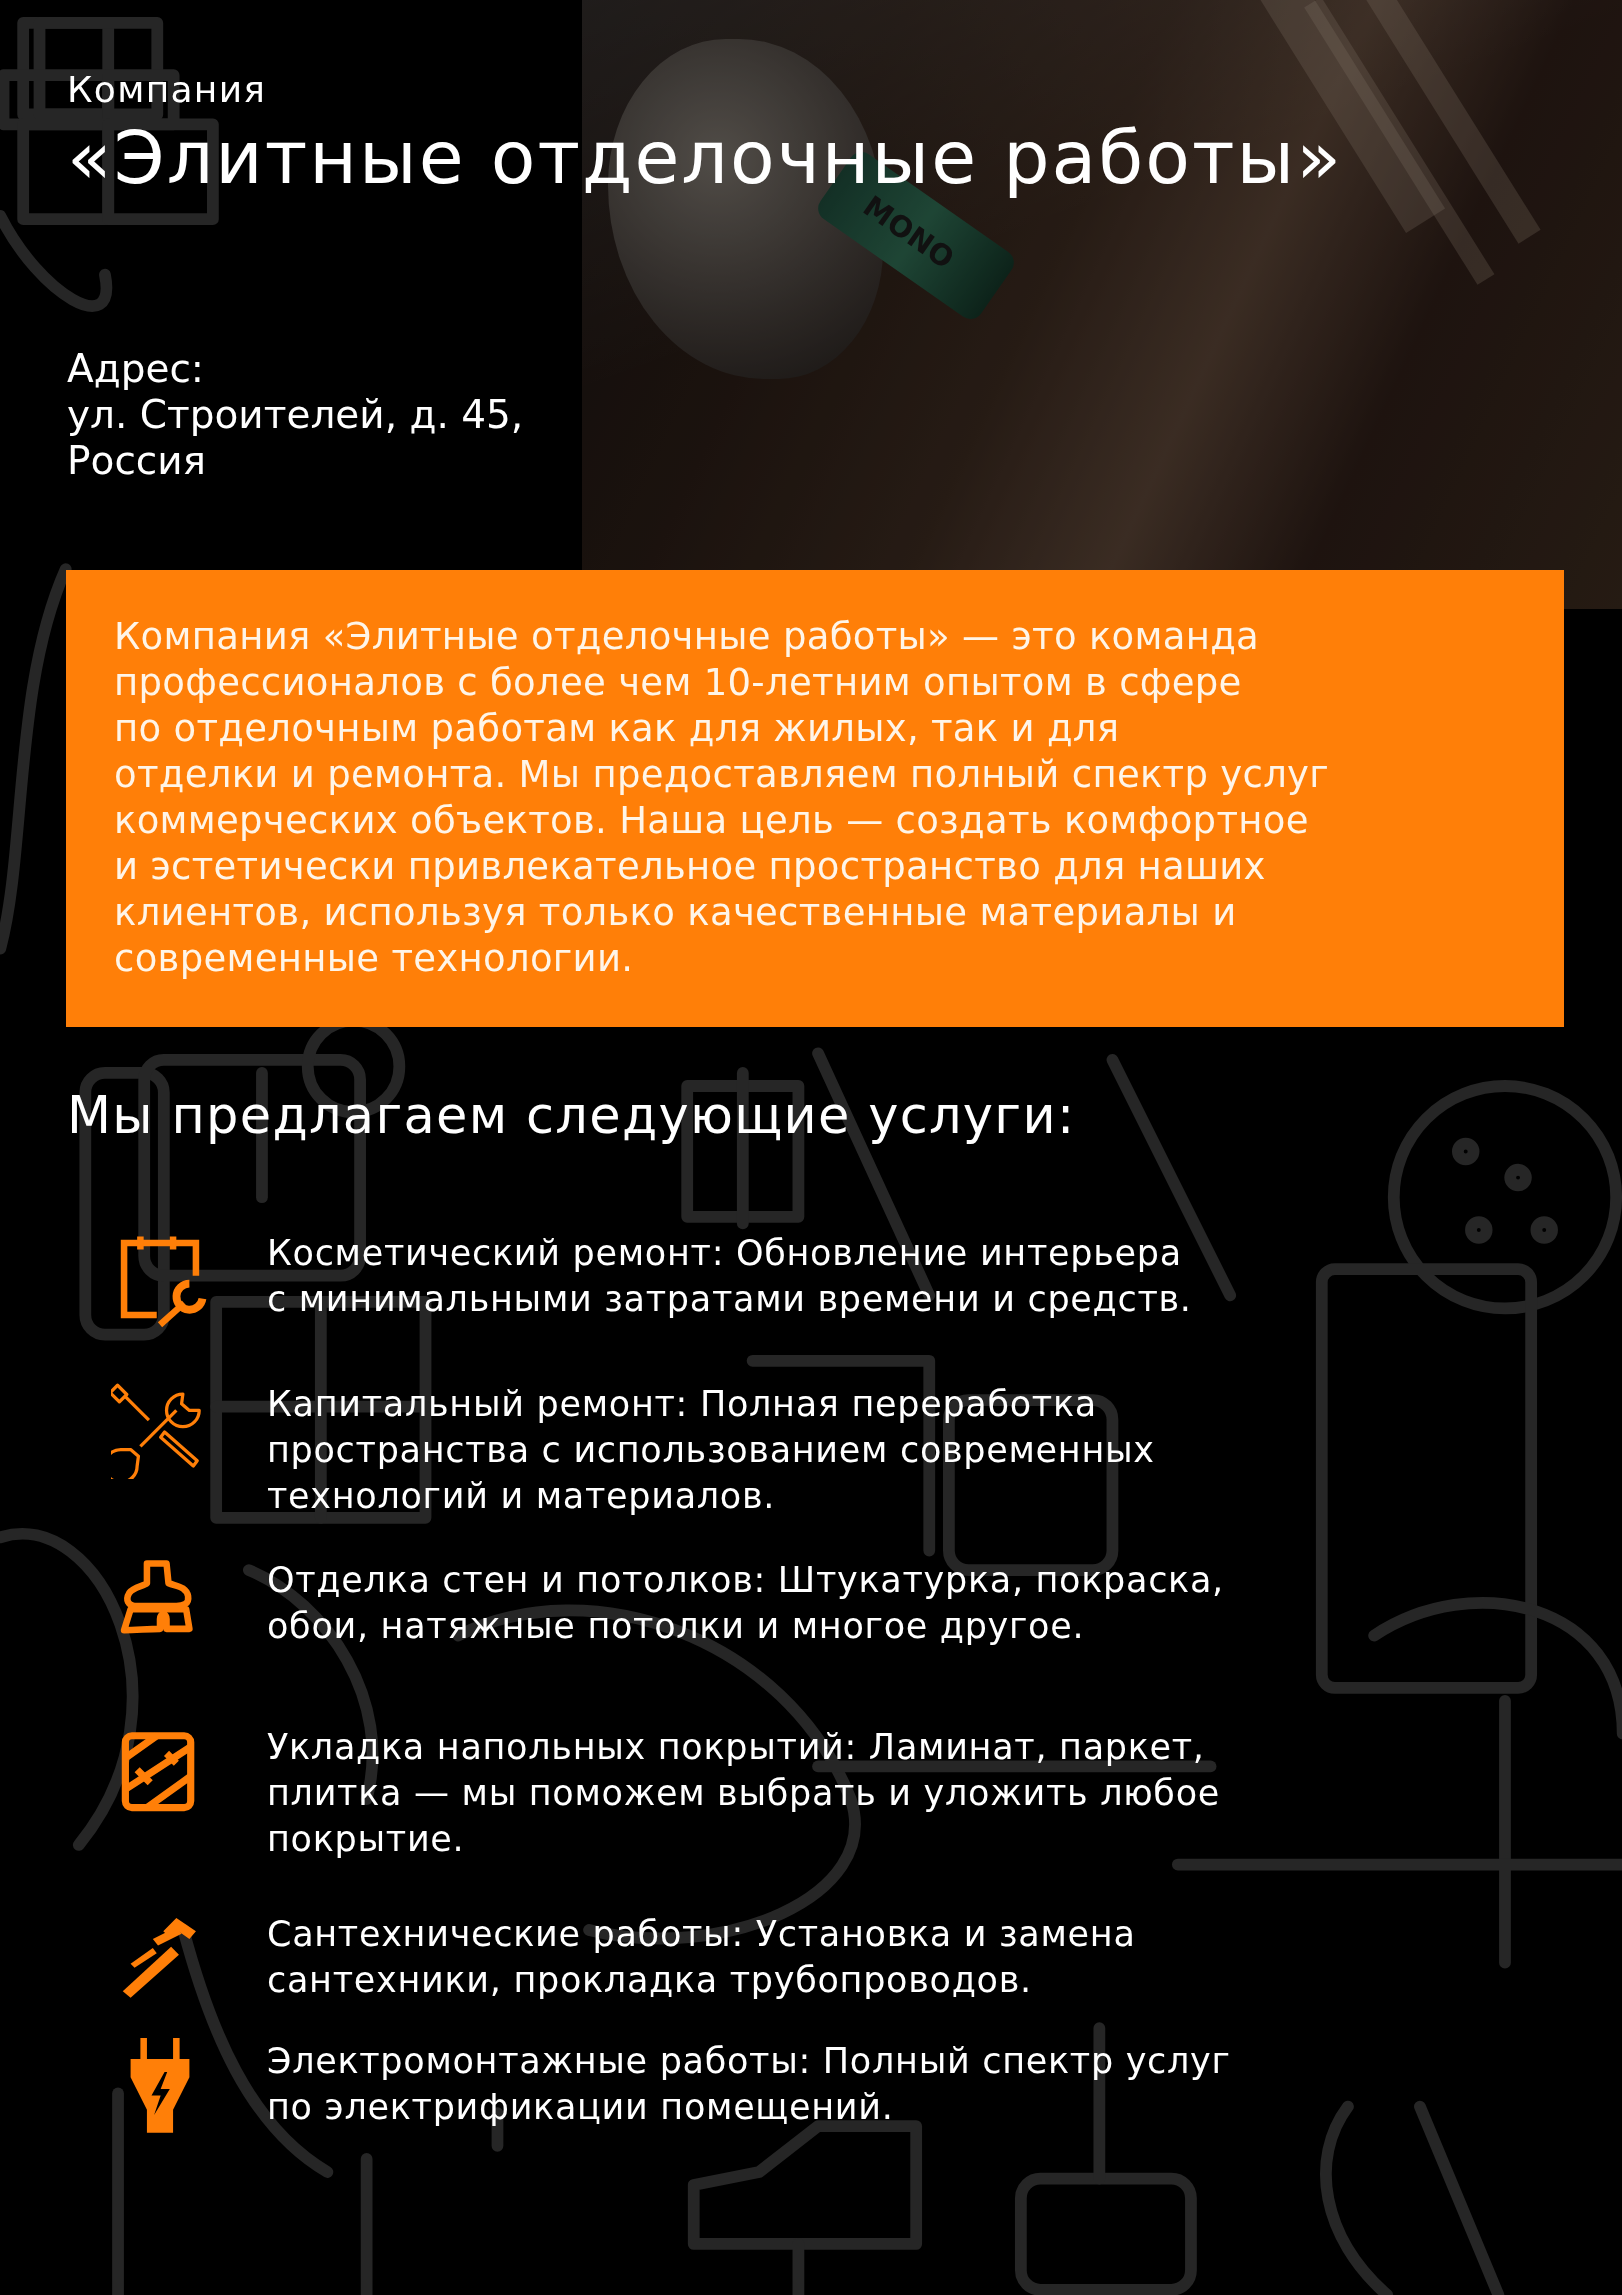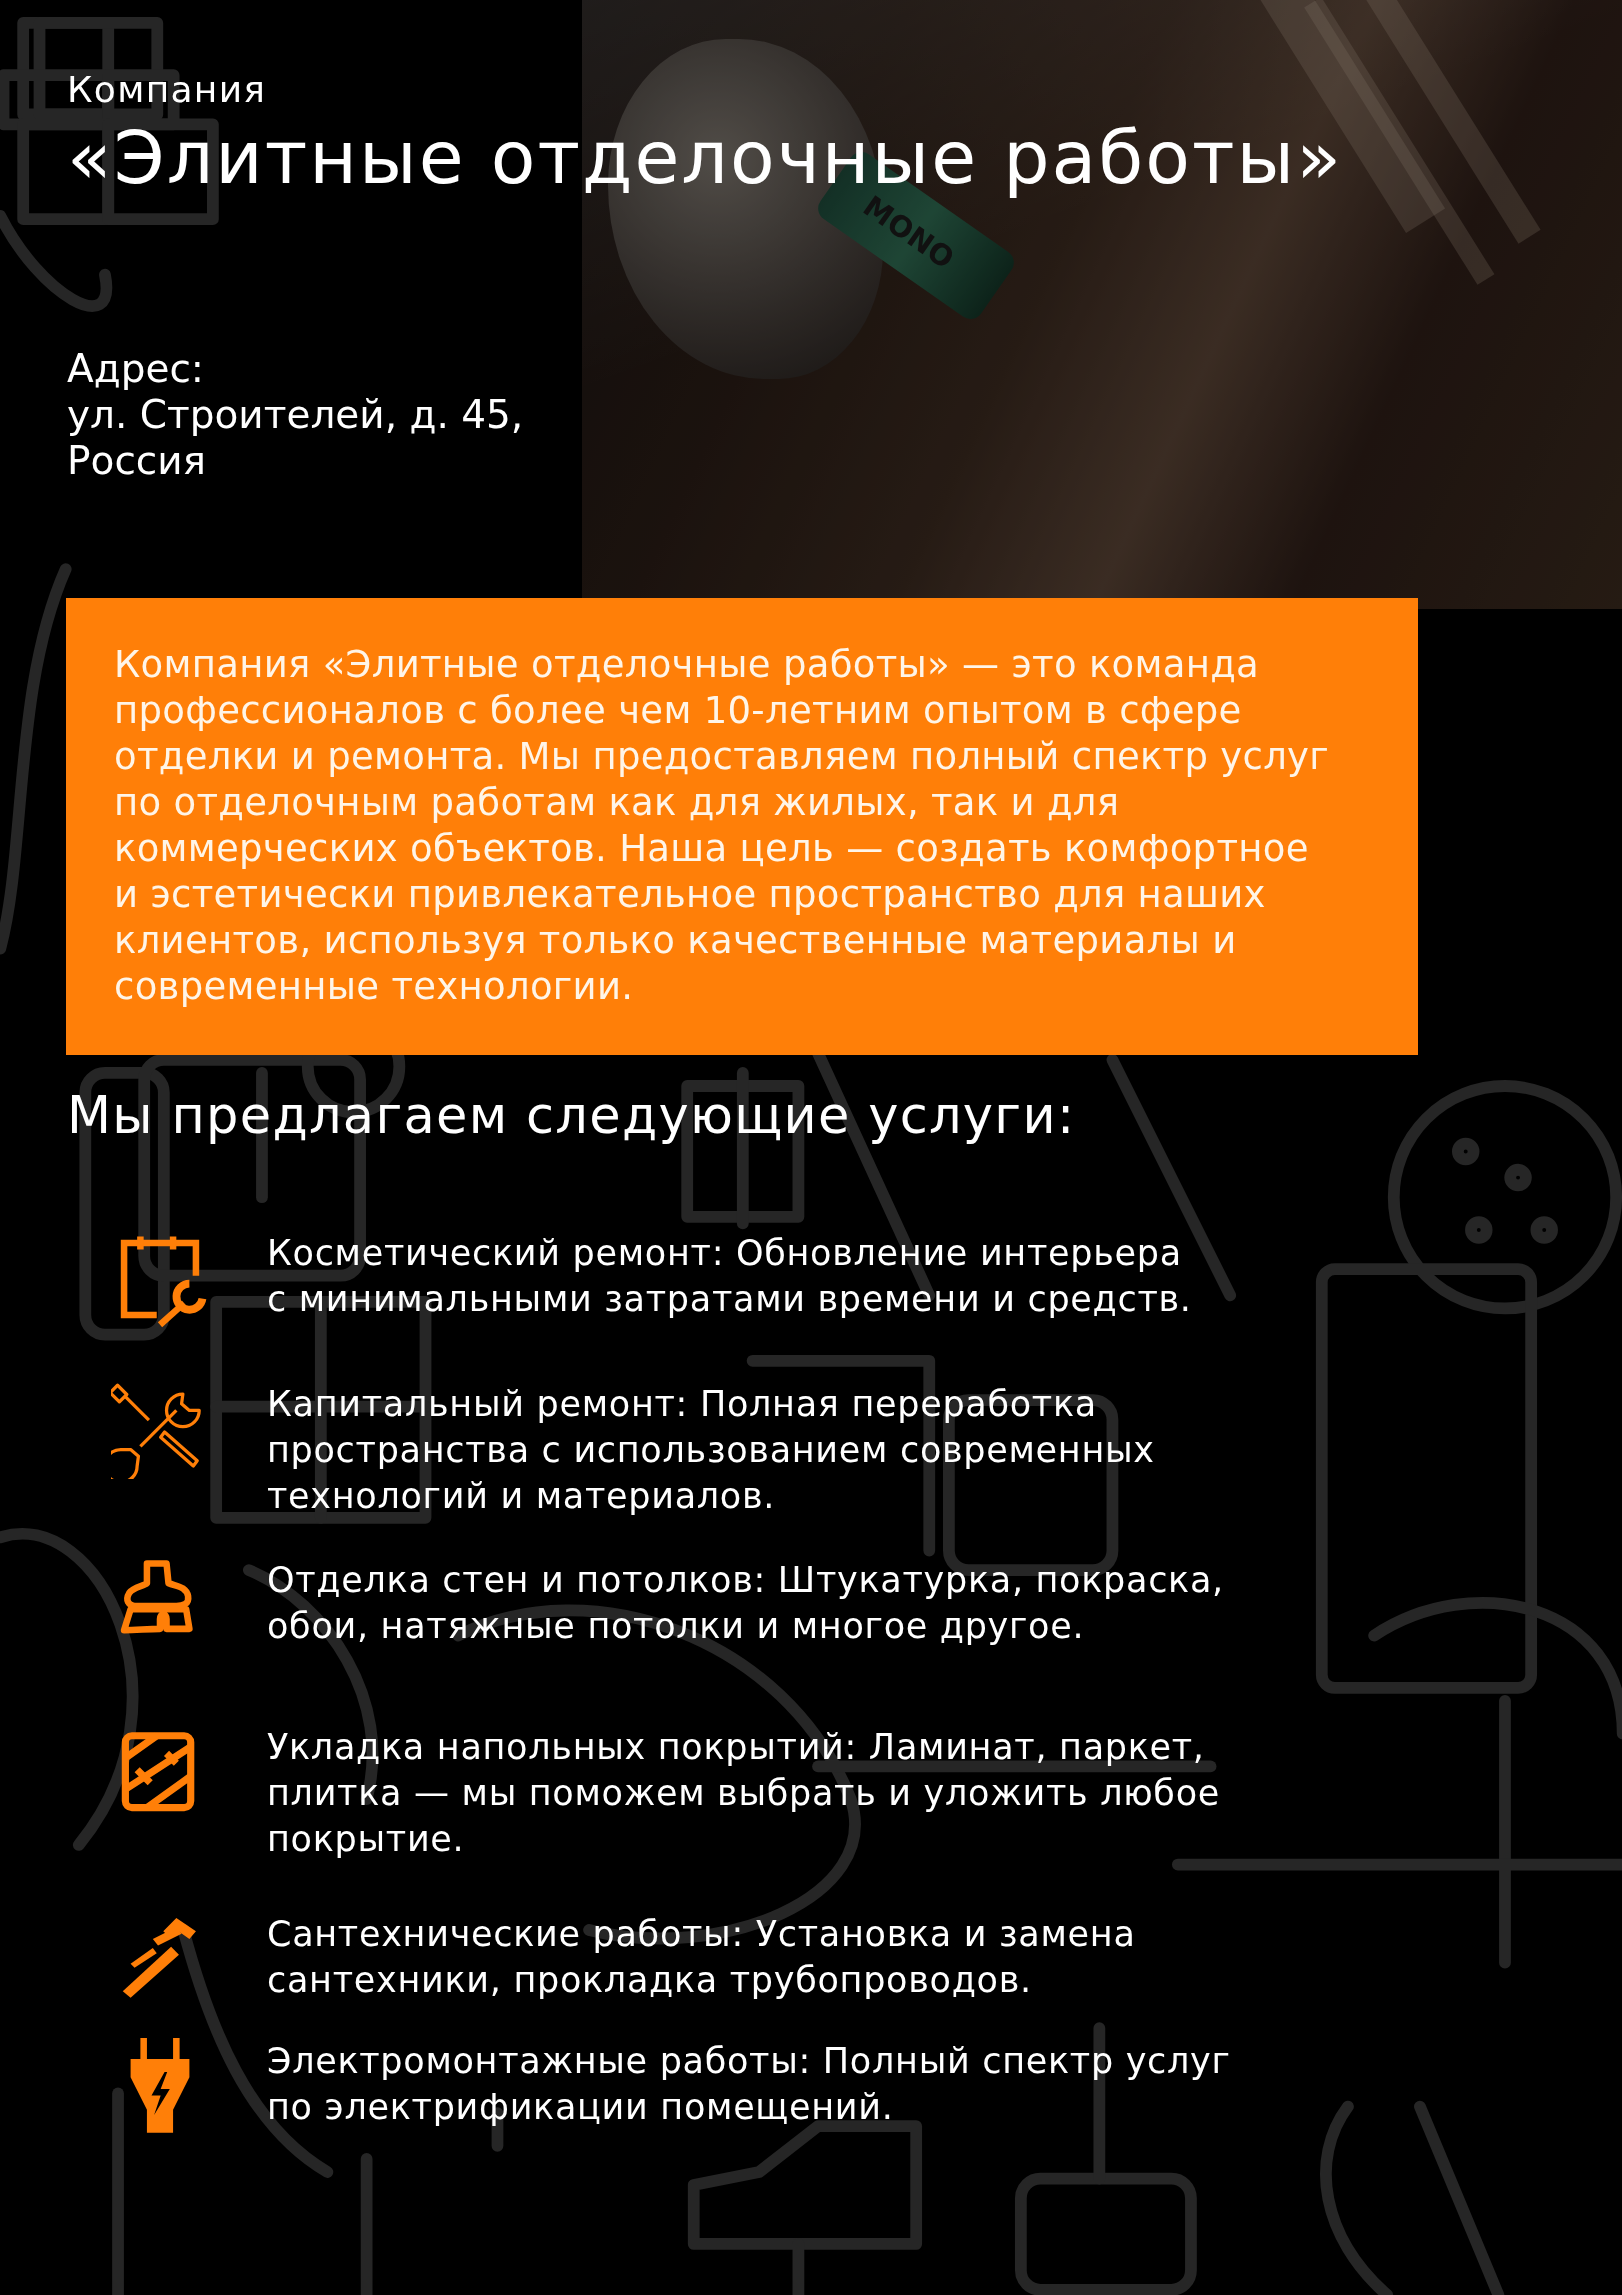--- a/index.html
+++ b/index.html
@@ -22,22 +22,22 @@
     background:linear-gradient(90deg, #1e4a3a, #2f6b52 50%, #143628); transform:rotate(35deg); }
   .photo .tube-label { position:absolute; left:39px; top:23.6px; font:bold 29px "DejaVu Sans", sans-serif; color:#1b1b1b; }
   .photo .shade { position:absolute; inset:0; background:rgba(0,0,0,0.35); }
 
   .header-label { position:absolute; left:67px; top:69px; font-size:36px; letter-spacing:1.3px; }
   .title { position:absolute; left:67px; top:115px; font-size:73px; letter-spacing:2px; white-space:nowrap; }
   .address { position:absolute; left:67px; top:346px; font-size:39px; line-height:46px; }
   .address div { white-space:nowrap; }
 
   .about-box {
-    position:absolute; left:66px; top:570px; width:1352px; height:457px; background:#ff7f08;
-    box-sizing:border-box; padding:44px 46px 0 48px;margin-top:28px;
+    position:absolute; left:66px; top:570px; width:1498px; height:457px; background:#ff7f08;
+    box-sizing:border-box; padding:44px 46px 0 48px;
   }
   .about-text { font-size:37px; line-height:46px; color:#fff5e8; letter-spacing:0.3px; }
 
   .services-heading { position:absolute; left:67px; top:1086px; font-size:51px; letter-spacing:1.3px; white-space:nowrap; }
 
   .service { position:absolute; left:0; width:1623px; }
   .service .icon { position:absolute; left:111px; width:98px; height:98px; }
   .service .text { position:absolute; left:267px; font-size:35px; line-height:46px; white-space:pre-line; width:1276px; letter-spacing:0.7px; }
 </style>
 </head>
@@ -107,22 +107,22 @@
 <div class="address">
   <div>Адрес:</div>
   <div>ул. Строителей, д. 45,</div>
   <div>Россия</div>
 </div>
 
 <div class="about-box">
   <div class="about-text">
     <div>Компания «Элитные отделочные работы» — это команда</div>
     <div>профессионалов с более чем 10-летним опытом в сфере</div>
+    <div>по отделочным работам как для жилых, так и для</div>
     <div>отделки и ремонта. Мы предоставляем полный спектр услуг</div>
-    <div>по отделочным работам как для жилых, так и для</div>
     <div>коммерческих объектов. Наша цель — создать комфортное</div>
     <div>и эстетически привлекательное пространство для наших</div>
     <div>клиентов, используя только качественные материалы и</div>
     <div>современные технологии.</div>
   </div>
 </div>
 
 <div class="services-heading">Мы предлагаем следующие услуги:</div>
 
 <div class="service" style="top:1230px;">

